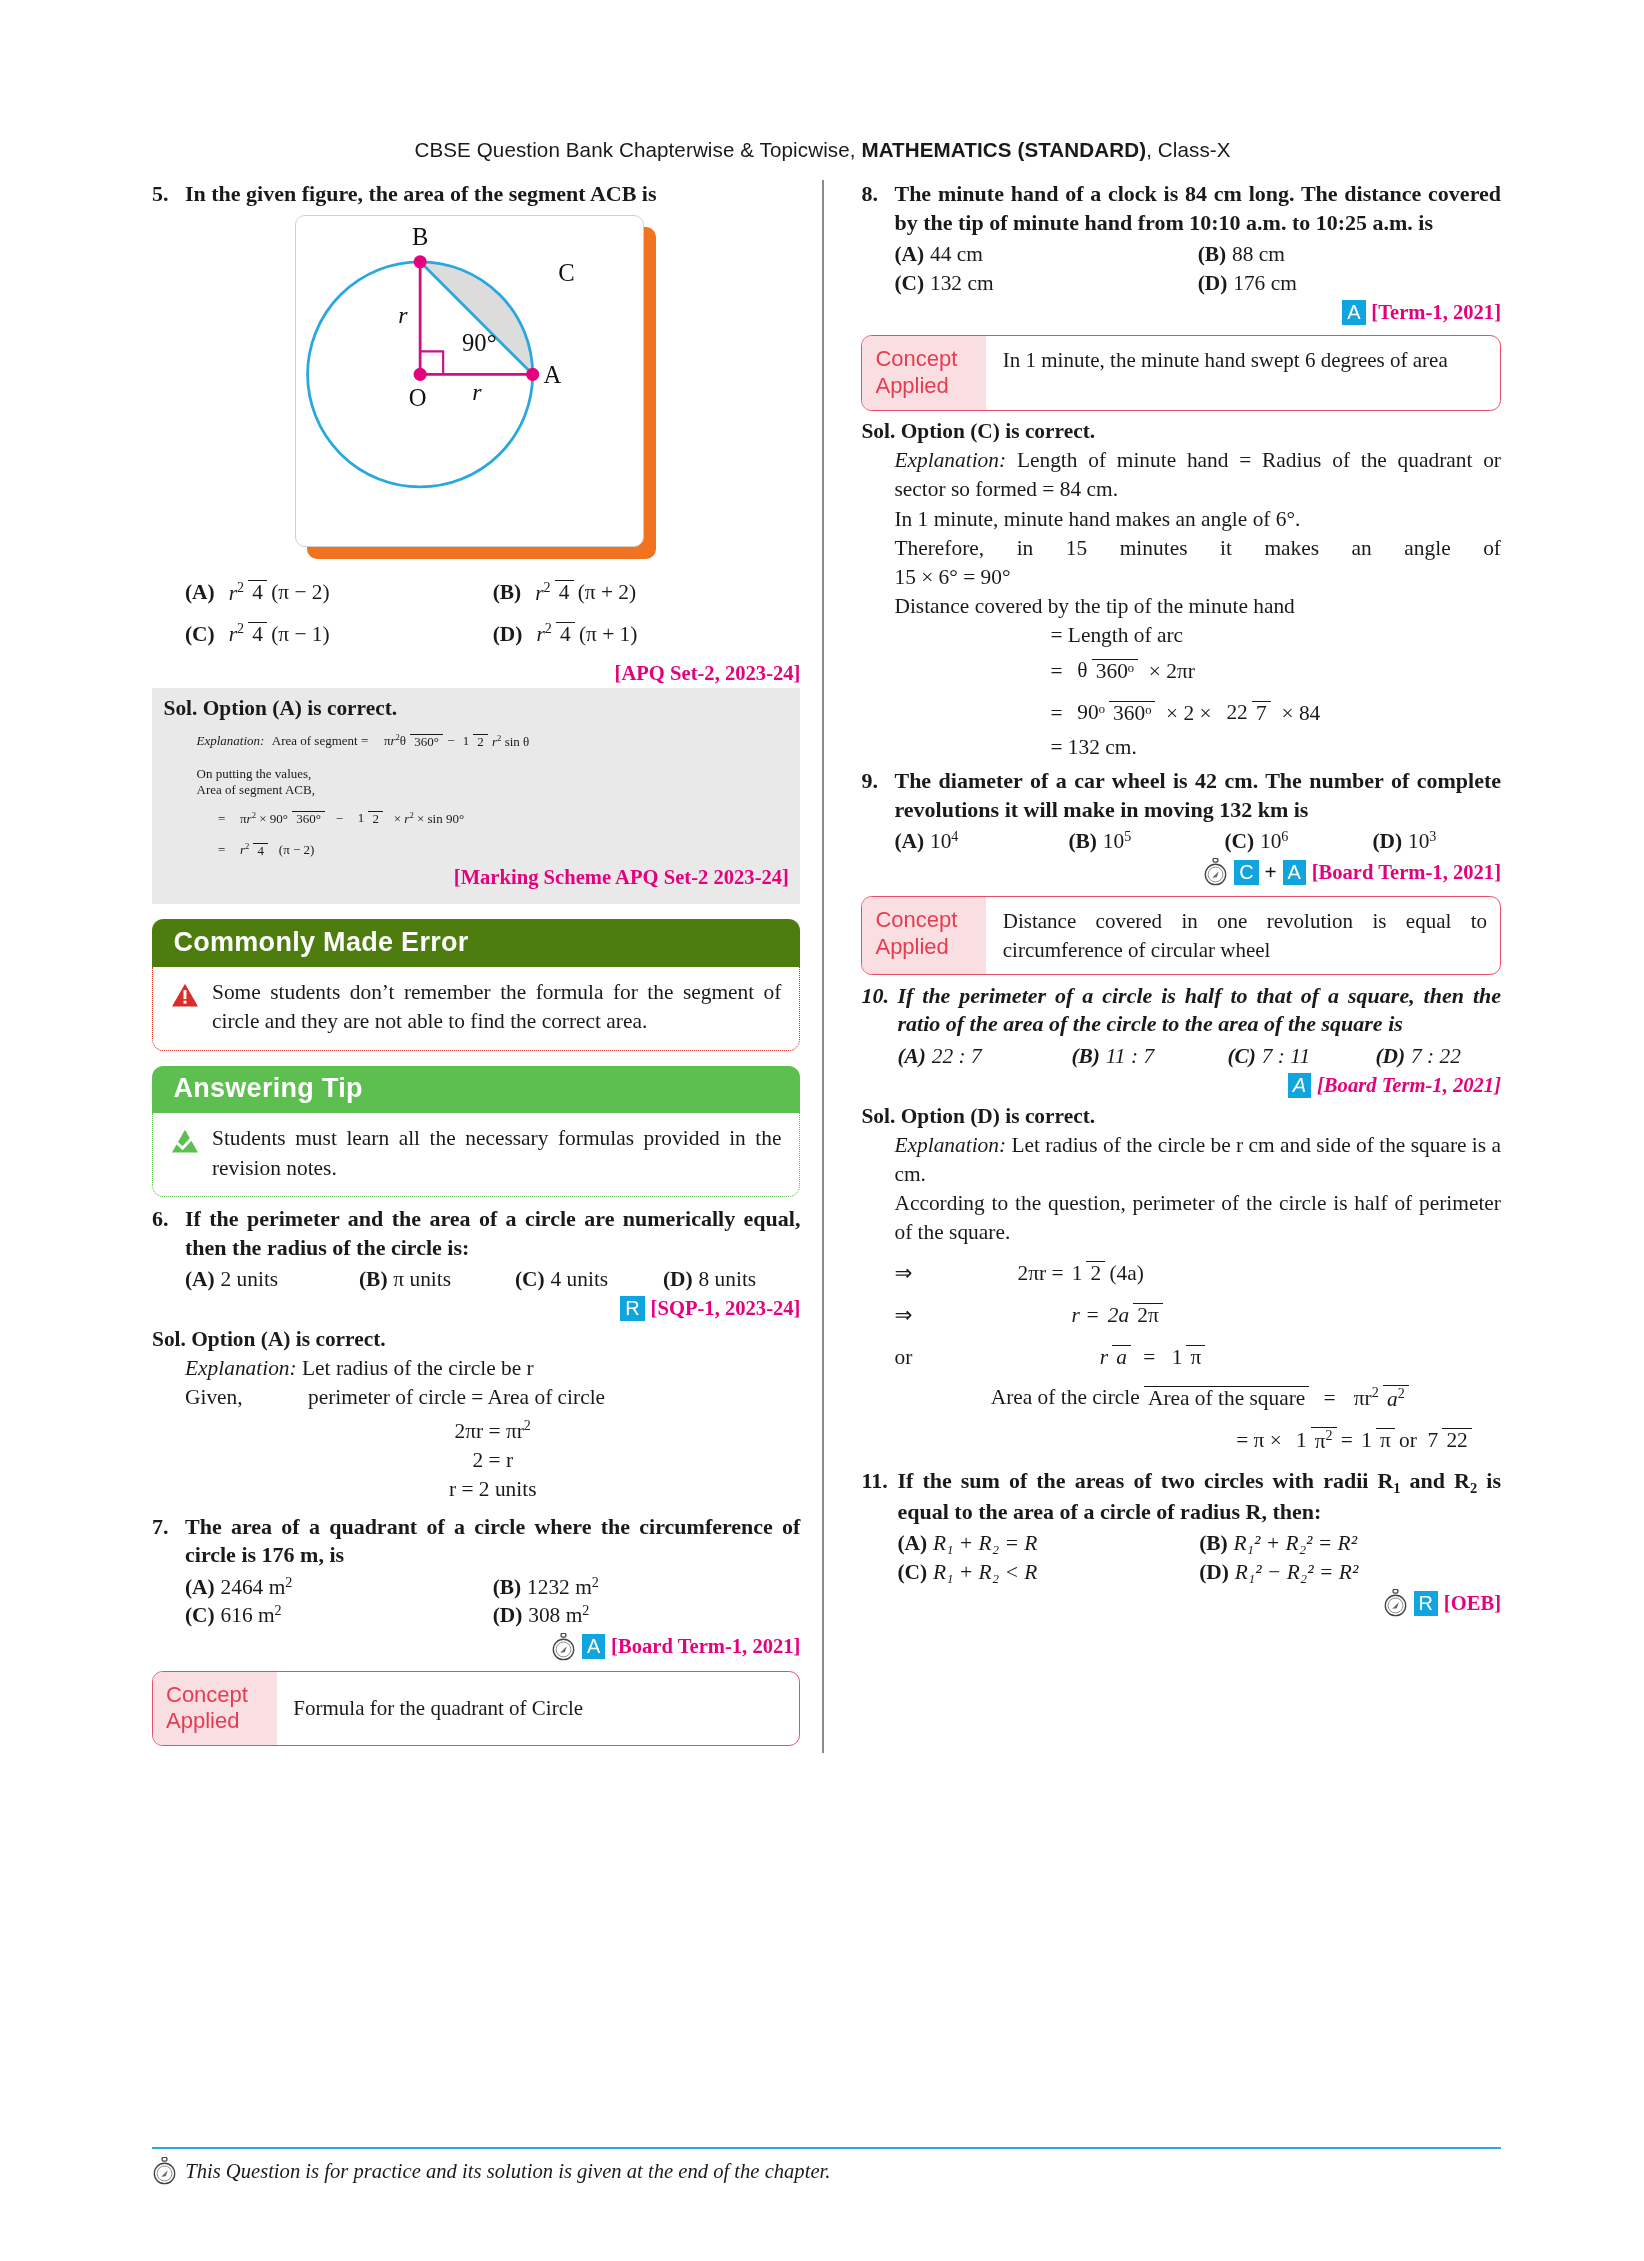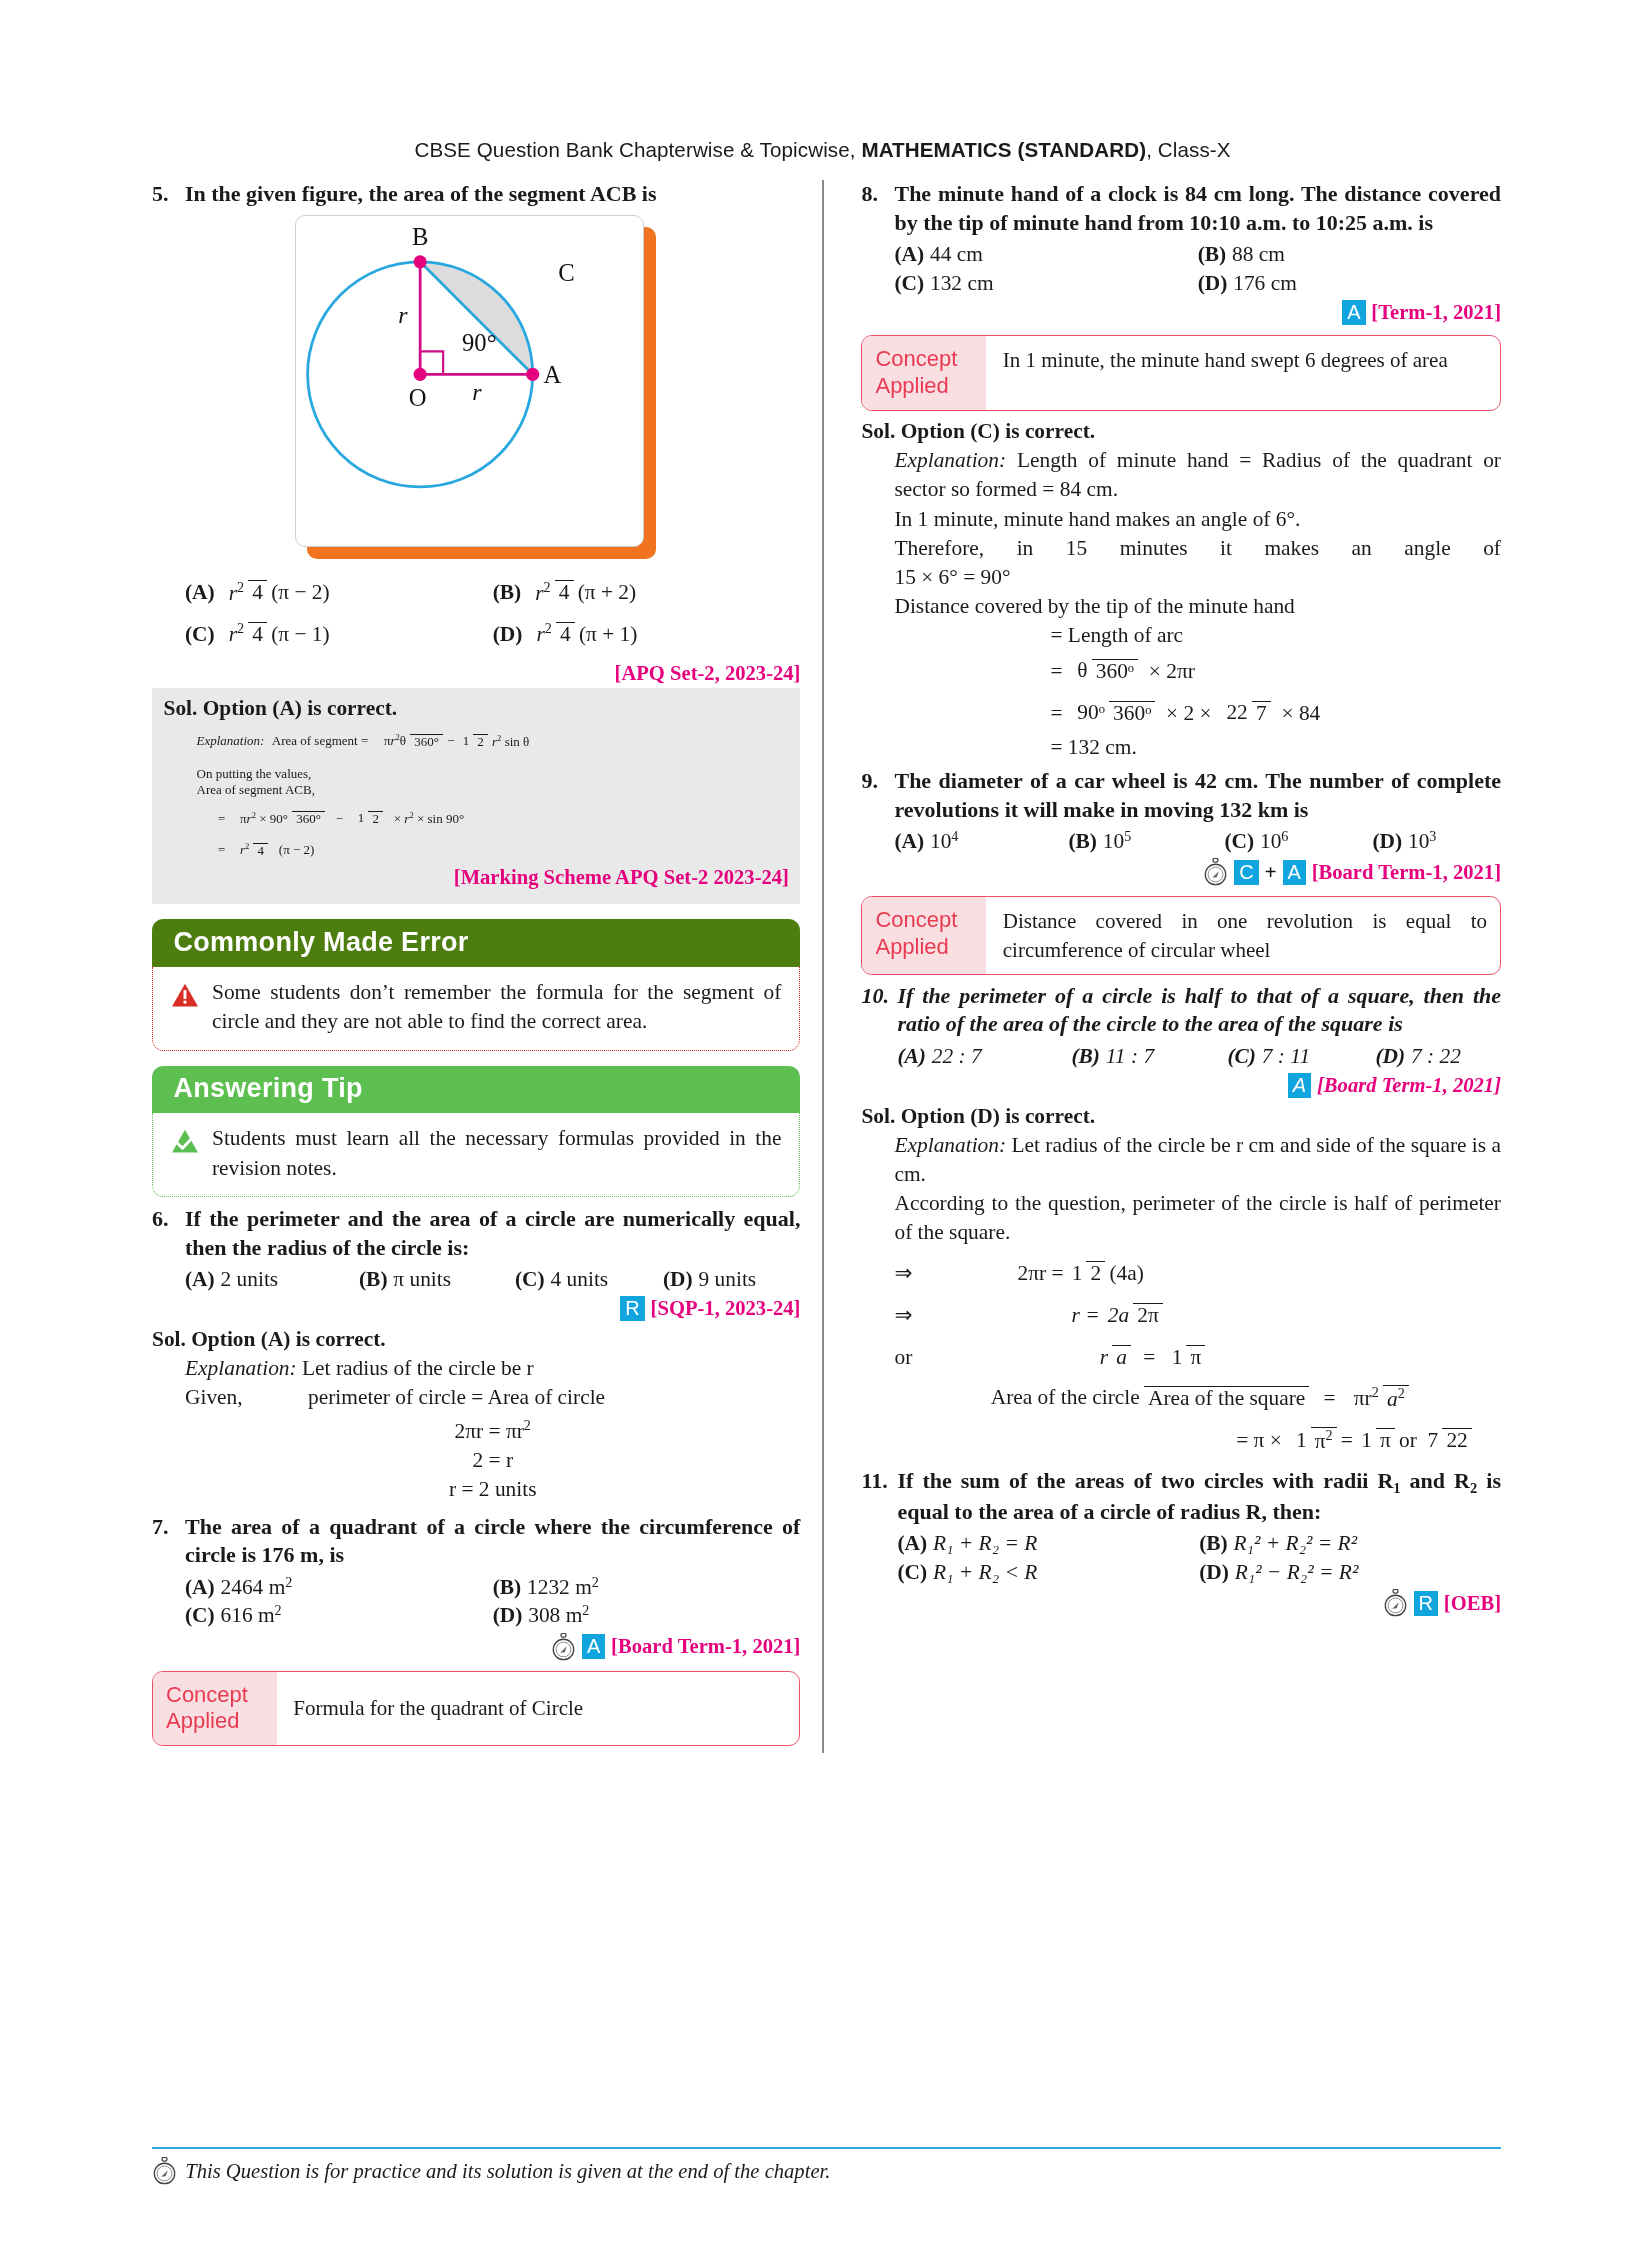--- a/index.html
+++ b/index.html
@@ -398,21 +398,21 @@
           <div class="o o2">
               <b>(B)</b>
               <span>π units</span>
             </div>
           <div class="o o3">
               <b>(C)</b>
               <span>4 units</span>
             </div>
           <div class="o o4">
               <b>(D)</b>
-              <span>9 units</span>
+              <span>8 units</span>
             </div>
         </div>
         <div class="src-line">
           <span class="badge">R</span>
           <span>[SQP-1, 2023-24]</span>
         </div>
       </div>
 
       <div class="sol">
         <div class="sol-title">Sol. Option (A) is correct.</div>

